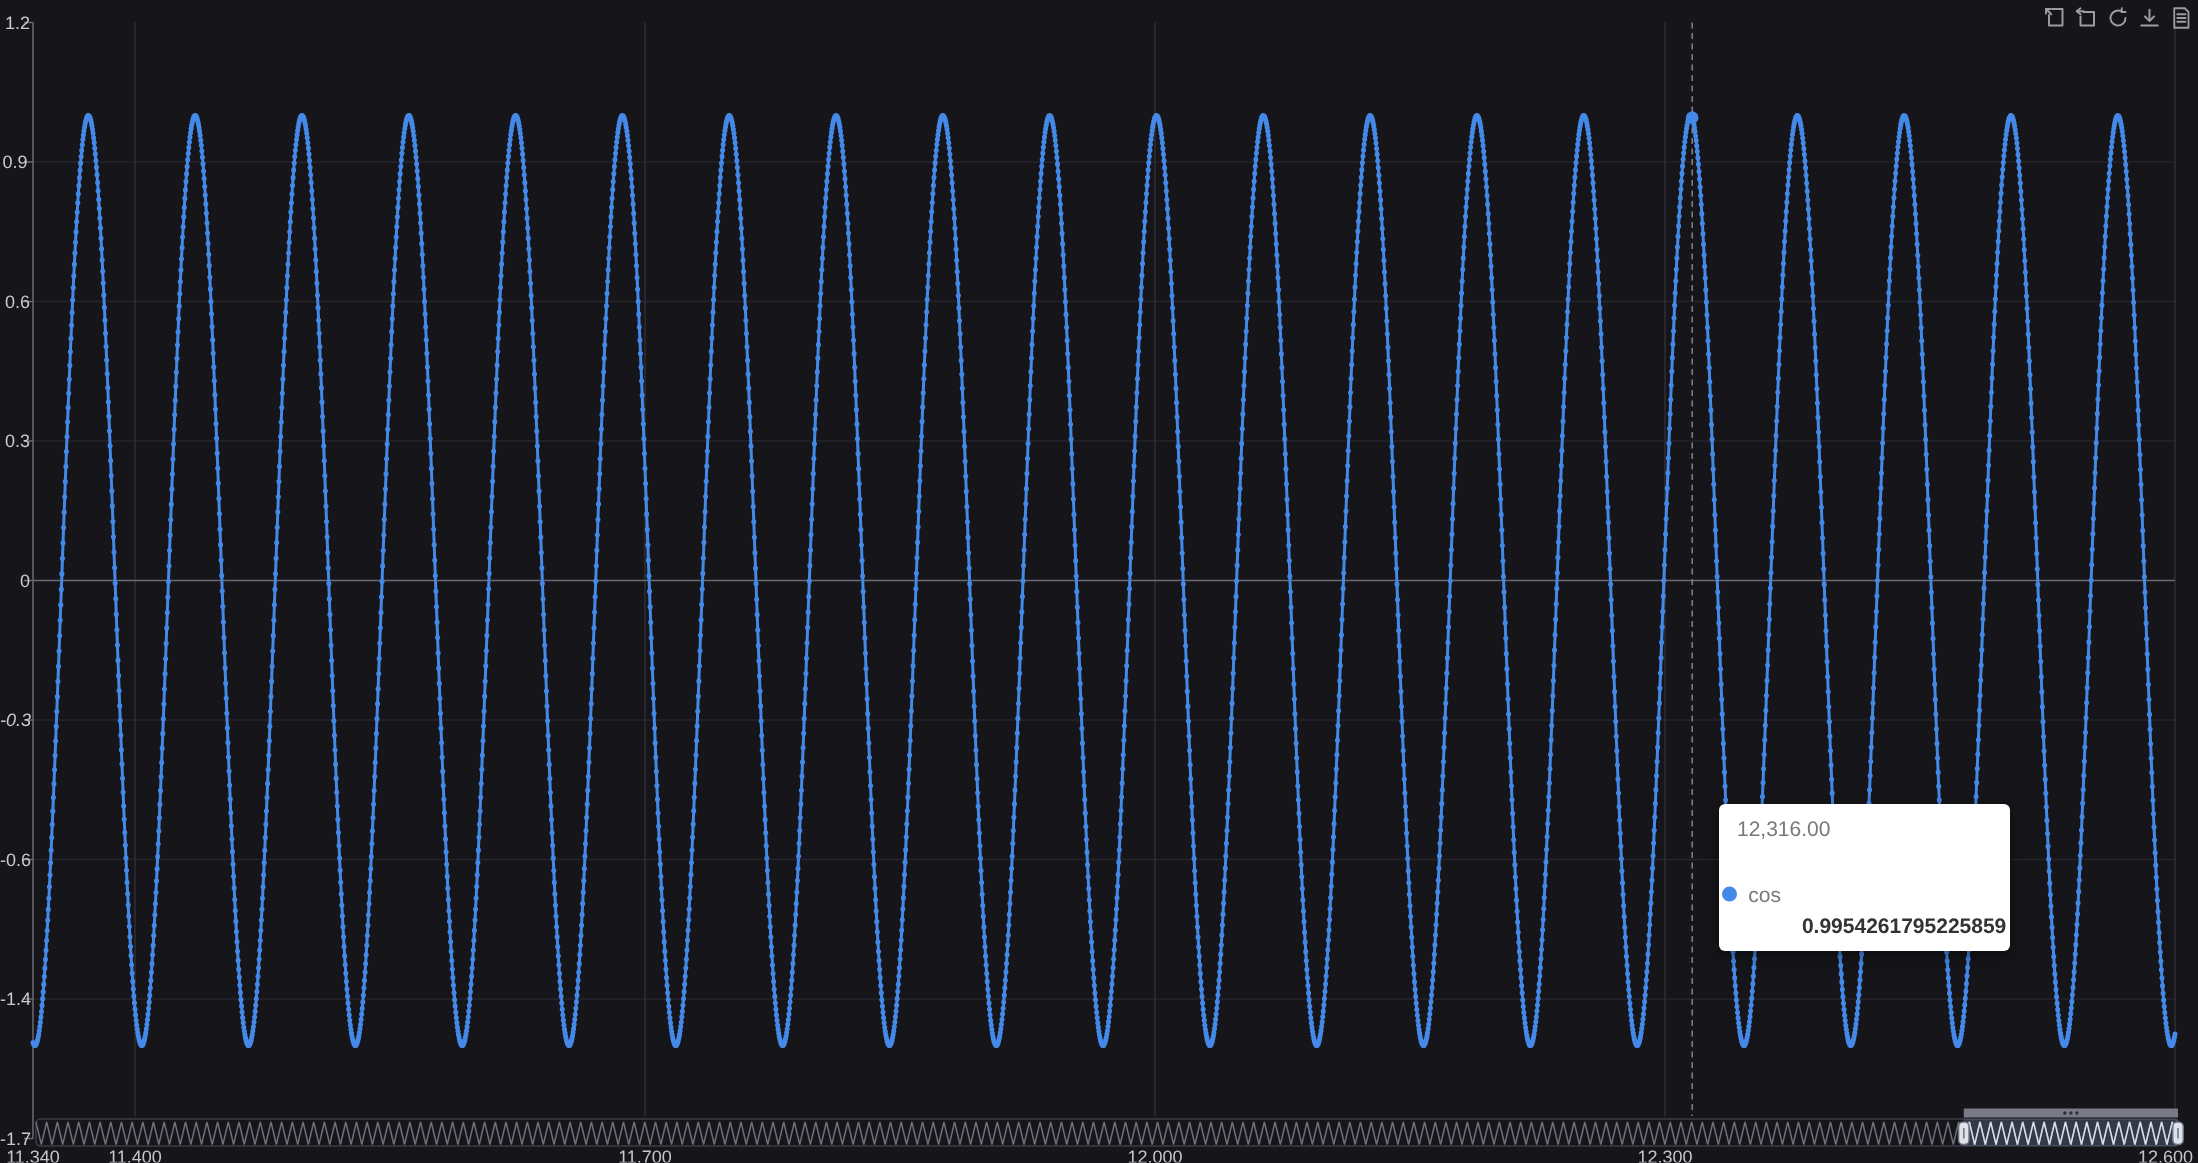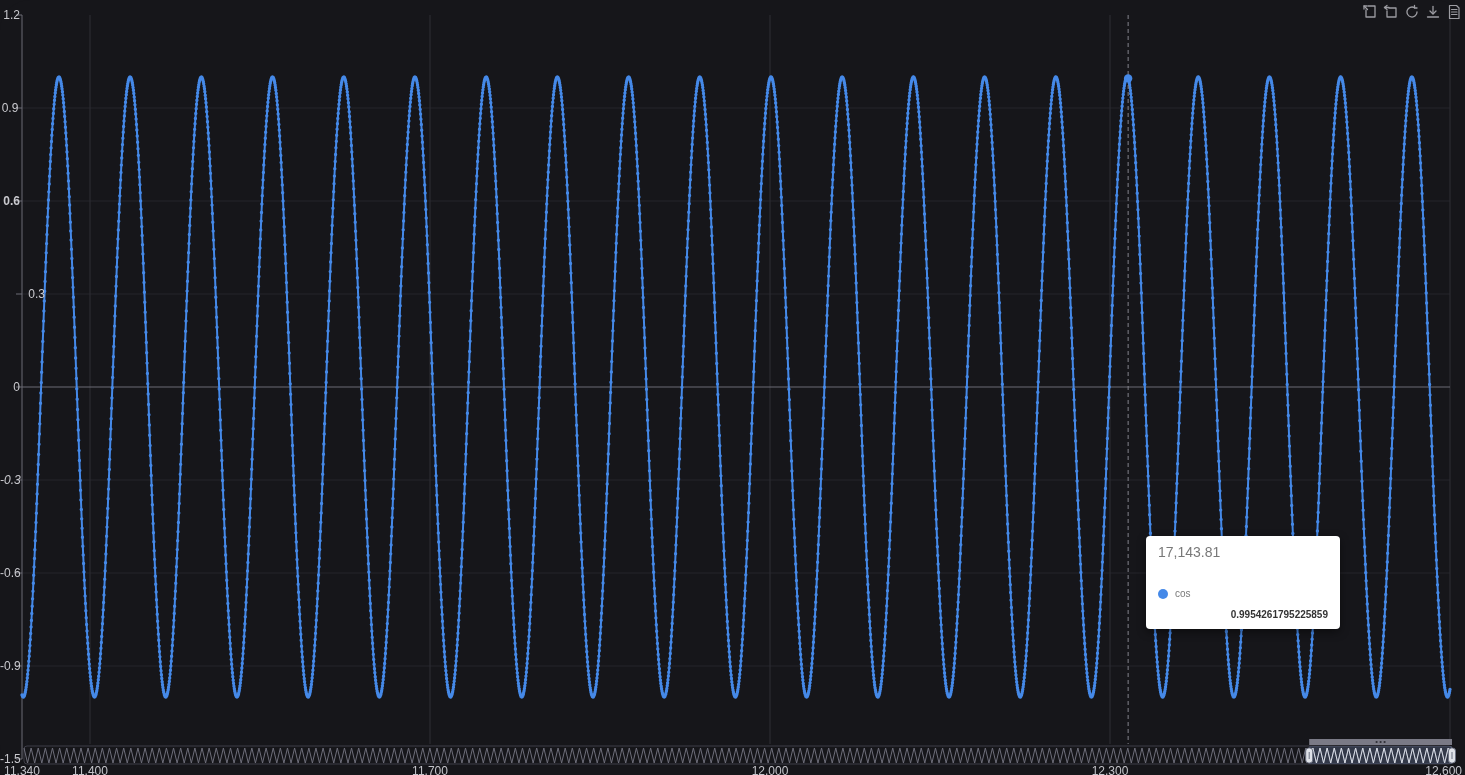--- a/index.html
+++ b/index.html
@@ -9,21 +9,21 @@
   .ylabel{position:absolute;width:20px;text-align:right;font-size:12px;color:#c9c9ce;
     transform:translateY(-50%);letter-spacing:0;}
   .xlabel{position:absolute;font-size:12px;color:#c4c4ca;transform:translateX(-50%);white-space:nowrap;}
   .xlabel.clamp-right{transform:none;}
   #toolbar{position:absolute;top:4px;right:3px;display:flex;gap:5px;}
   .tool-btn{width:16px;height:16px;cursor:pointer;opacity:0.85;}
   .tool-btn svg{display:block;}
   #tooltip{position:absolute;left:1146px;top:536px;width:170px;background:#ffffff;
     border-radius:4px;box-shadow:0 3px 10px rgba(0,0,0,0.45);padding:8px 12px 9px 12px;z-index:5;}
   .tooltip-title{font-size:14px;color:#787878;margin-bottom:7px;}
-  .tooltip-row{display:flex;align-items:center;font-size:10px;}
+  .tooltip-row{display:flex;align-items:center;font-size:14px;justify-content:center;}
   .marker{display:inline-block;width:10px;height:10px;border-radius:50%;margin-right:7px;flex:0 0 auto;}
   .tooltip-series{color:#787878;margin-right:14px;}
   .tooltip-value{color:#333333;font-weight:bold;margin-left:auto;margin-top:42px;}
 </style>
 </head>
 <body style="background: rgb(22, 22, 26);">
 
 <div id="stage" style="background: rgb(22, 22, 26); border-radius: 30px;">
 
   <svg id="chart-svg" width="1465" height="775">
@@ -66,27 +66,27 @@
       <circle cx="1384.6" cy="742" r="1.1" fill="#2e2e36"></circle>
       <rect x="1305.7" y="748" width="7" height="15" rx="3" fill="#dfe2e8" stroke="#6b7080" stroke-width="1"></rect>
       <line x1="1309.2" x2="1309.2" y1="752" y2="759" stroke="#6b7080" stroke-width="1"></line>
       <rect x="1448.5" y="748" width="7" height="15" rx="3" fill="#dfe2e8" stroke="#6b7080" stroke-width="1"></rect>
       <line x1="1452" x2="1452" y1="752" y2="759" stroke="#6b7080" stroke-width="1"></line>
     </svg>
 
   <div id="labels">
       <div class="ylabel" style="left: 0px; top: 15px;">1.2</div>
       <div class="ylabel" style="left: 0px; top: 108px; text-align: center;">0.9</div>
-      <div class="ylabel" style="left: 0px; top: 201px; font-weight: bold;">0.6</div>
-      <div class="ylabel" style="left: 0px; top: 294px; padding-left: 25px;">0.3</div>
+      <div class="ylabel" style="left: 0px; top: 201px;">0.6</div>
+      <div class="ylabel" style="left: 0px; top: 294px;">0.3</div>
       <div class="ylabel" style="left: 0px; top: 387px;">0</div>
       <div class="ylabel" style="left: 0px; top: 480px; font-style: italic;">-0.3</div>
       <div class="ylabel" style="left: 0px; top: 573px;">-0.6</div>
-      <div class="ylabel" style="left: 0px; top: 666px;">-0.9</div>
-      <div class="ylabel" style="left: 0px; top: 759px;">-1.5</div>
+      <div class="ylabel" style="left: 0px; top: 666px;">-1.4</div>
+      <div class="ylabel" style="left: 0px; top: 759px;">-1.7</div>
       <div class="xlabel" style="left: 22px; top: 764px;">11,340</div>
       <div class="xlabel" style="left: 90px; top: 764px;">11,400</div>
       <div class="xlabel" style="left: 430px; top: 764px;">11,700</div>
       <div class="xlabel" style="left: 770px; top: 764px;">12,000</div>
       <div class="xlabel" style="left: 1110px; top: 764px;">12,300</div>
       <div class="xlabel clamp-right" style="right: 3px; top: 764px;">12,600</div>
     </div>
 
   <div id="toolbar">
     <div class="tool-btn">
@@ -120,21 +120,21 @@
       <svg width="16" height="16" viewBox="0 0 16 16" fill="none" stroke="#b4b4ba" stroke-width="1.2" stroke-linecap="round" stroke-linejoin="round">
         <path d="M3.5 1.5 H10.5 L13 4 V14.5 H3.5 Z"></path>
           <path d="M5.5 5.5 H11"></path>
           <path d="M5.5 8 H11"></path>
           <path d="M5.5 10.5 H11"></path>
       </svg>
     </div>
   </div>
 
   <div id="tooltip">
-    <div class="tooltip-title">17,143.81</div>
+    <div class="tooltip-title">12,316.00</div>
     <div class="tooltip-row">
       <span class="marker" style="background: rgb(69, 137, 232);"></span>
       <span class="tooltip-series">cos</span>
       <span class="tooltip-value">0.9954261795225859</span>
     </div>
   </div>
 
 </div>
 
 </body></html>

